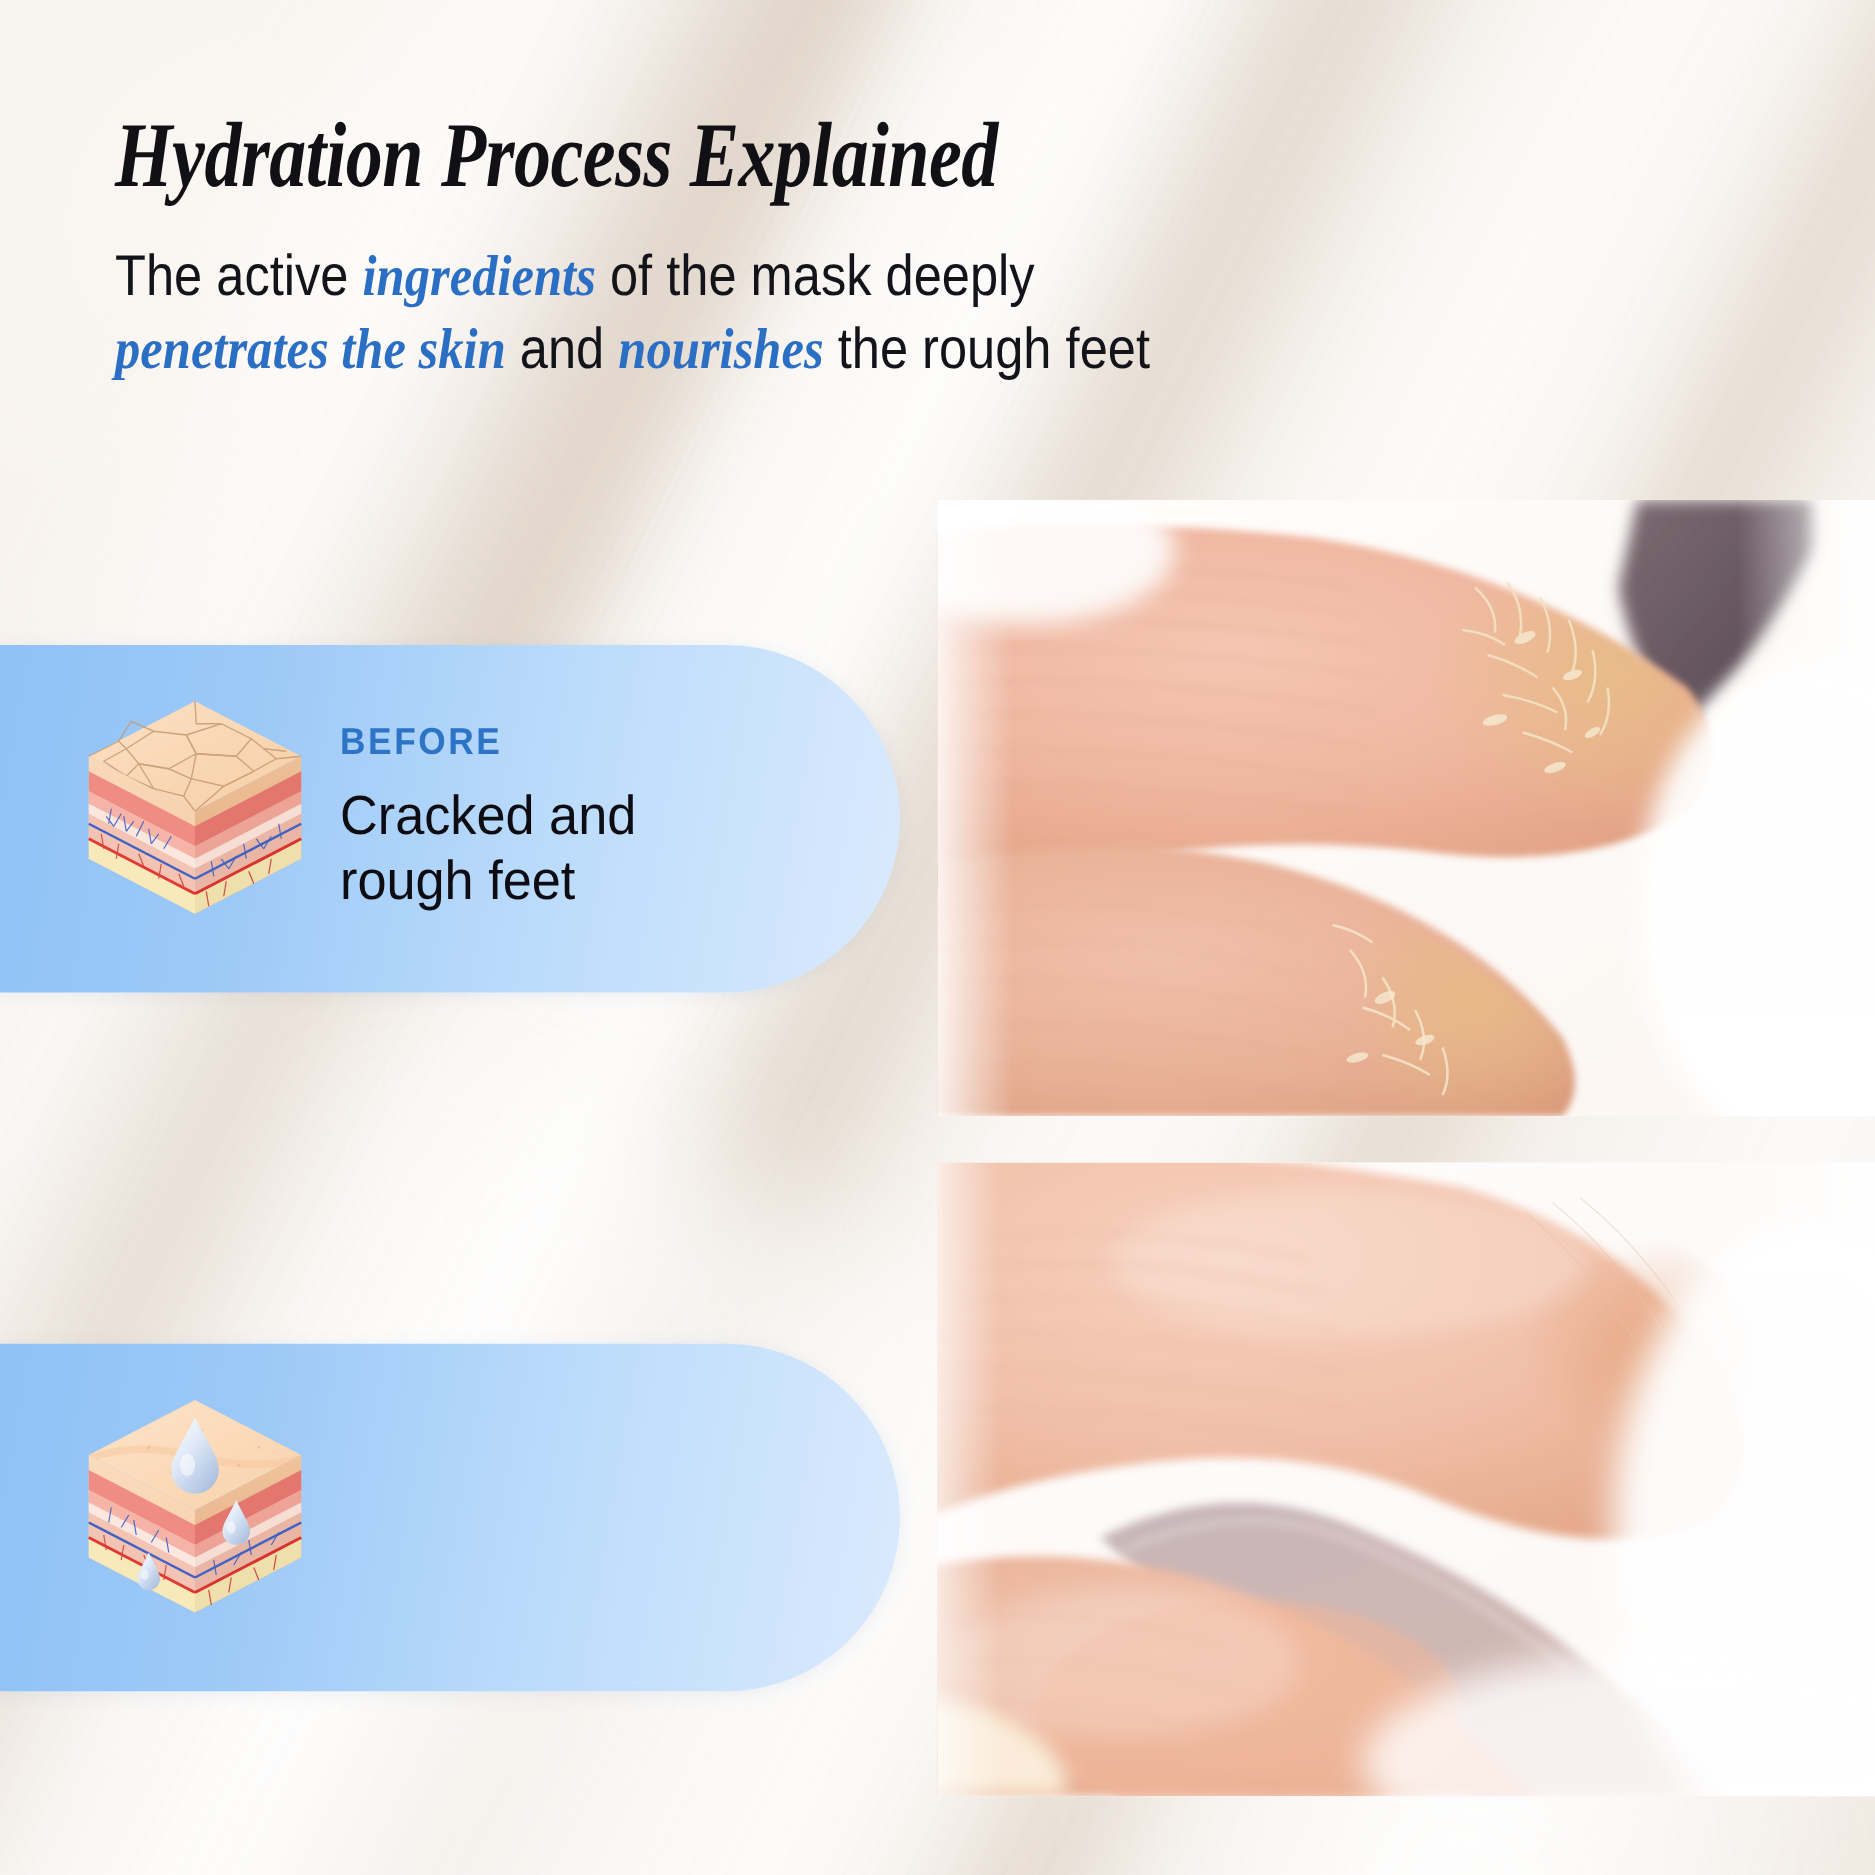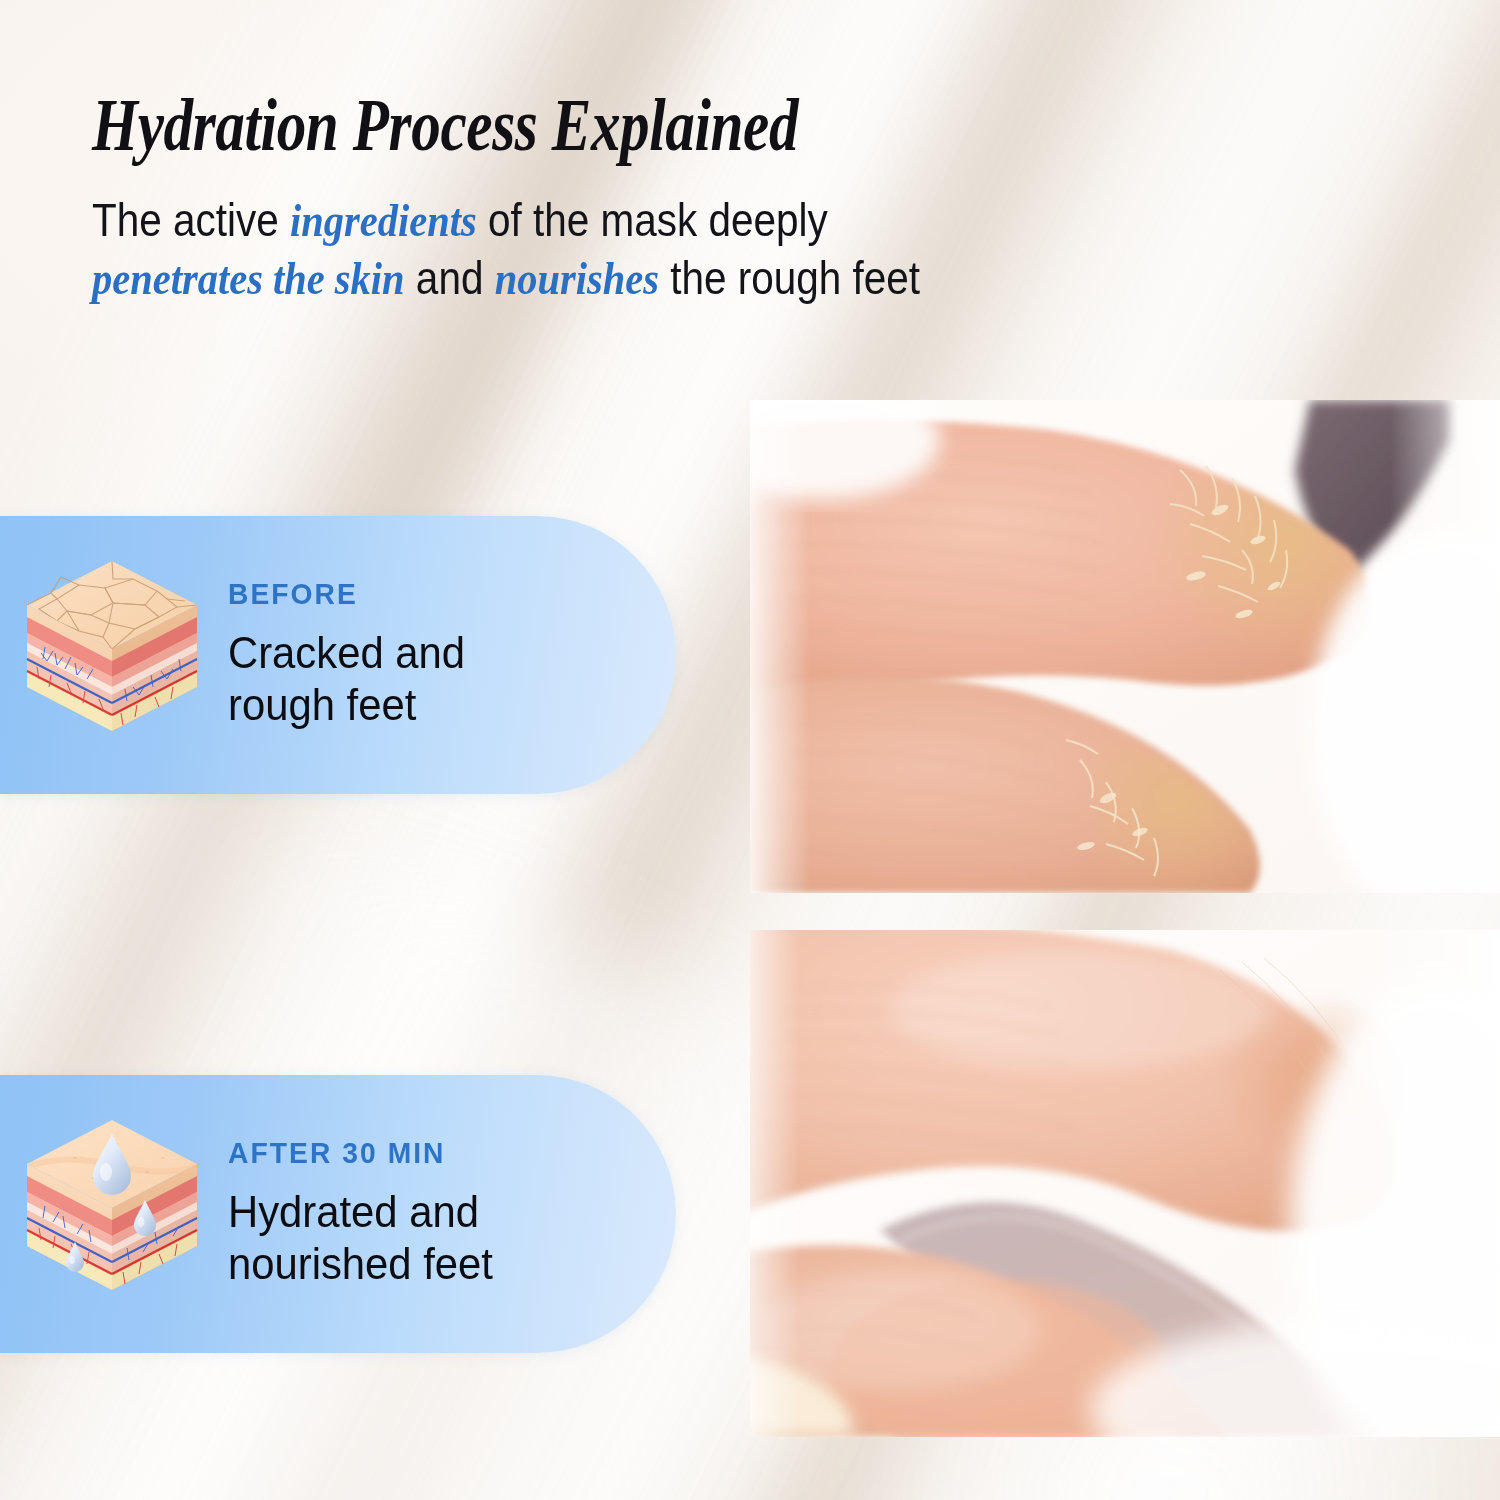--- a/index.html
+++ b/index.html
@@ -55,20 +55,21 @@
     font-family:"Liberation Serif", serif;
     font-style:italic;font-weight:700;
   }
   .subtitle .ln{display:block;}
 
   
   .pill{position:absolute;left:0;display:flex;align-items:center;
     border-top-right-radius:9999px;border-bottom-right-radius:9999px;
     background:linear-gradient(100deg,#8fc2f6 0%,#9dc9f7 28%,#bcdcfb 62%,#dbeafd 100%);
     box-shadow:0 2px 14px rgba(110,150,200,.12);
+    padding-left:44px;
   }
   #pill-before{top:516px;width:676px;height:278px;}
   #pill-after {top:1075px;width:676px;height:278px;}
 
   .cube-wrap{width:224px;flex:0 0 224px;display:flex;align-items:center;justify-content:center;}
   .pill-text{margin-left:4px;}
   .pill-kicker{
     font-size:30px;font-weight:700;color:#2d74c6;letter-spacing:2.2px;
     font-family:"Liberation Sans", sans-serif;line-height:1;
     transform:scaleX(.94);transform-origin:left center;white-space:nowrap;
@@ -267,27 +268,20 @@
         <g>
           <path d="M128,86 C134,99 139,105 139,111 a11,11 0 0 1 -22,0 C117,105 122,99 128,86 Z" fill="url(#drop)"></path>
           <ellipse cx="124" cy="108" rx="3.4" ry="5" fill="#ffffff" opacity=".5"></ellipse>
         </g>
         <g>
           <path d="M58,128 C63,139 67,144 67,149 a9,9 0 0 1 -18,0 C49,144 53,139 58,128 Z" fill="url(#drop)"></path>
           <ellipse cx="55" cy="146" rx="2.8" ry="4" fill="#ffffff" opacity=".5"></ellipse>
         </g>
       </svg>
     </div>
-    <div class="pill-text">
-      <div class="pill-kicker">AFTER 30 MIN</div>
-      <div class="pill-body">
-        <div>Hydrated and</div>
-        <div>nourished feet</div>
-      </div>
-    </div>
   </div>
 
   <div class="photo" id="photo-before">
     <svg viewBox="0 0 750 493" preserveAspectRatio="xMidYMid slice">
       <defs>
         <linearGradient id="pbBg" x1="0" y1="0" x2="1" y2="1">
           <stop offset="0" stop-color="#fffdfb"></stop>
             <stop offset="1" stop-color="#fbf6f2"></stop>
         </linearGradient>
         <radialGradient id="heelTop" cx="0.42" cy="0.35" r="0.85">

